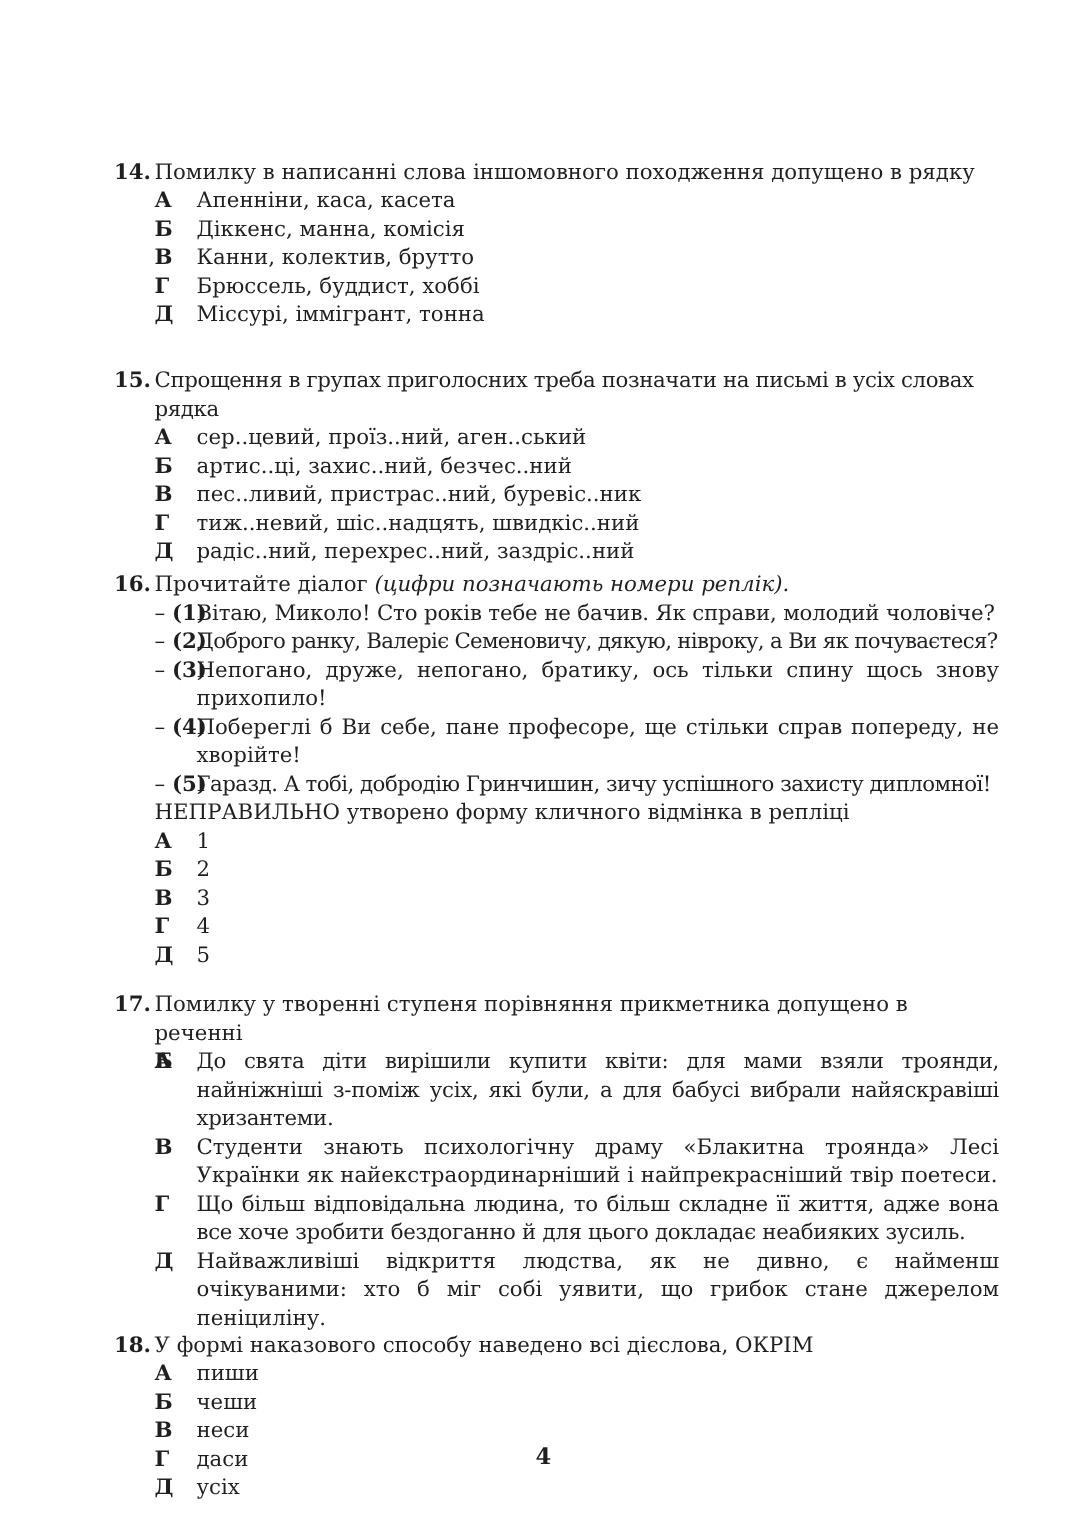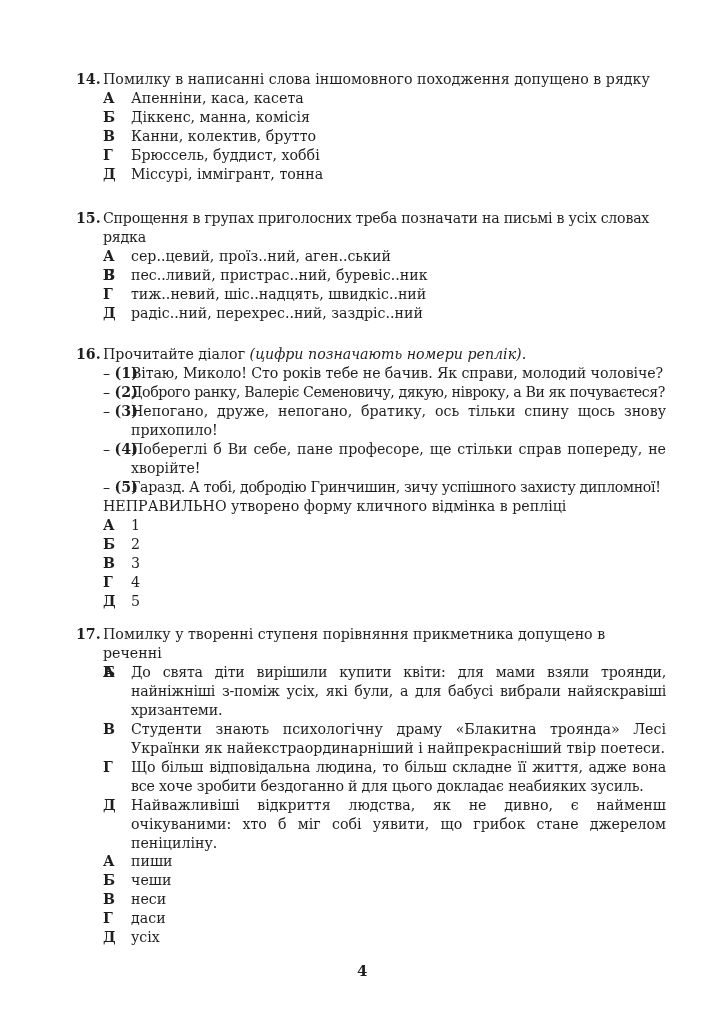--- a/index.html
+++ b/index.html
@@ -4,21 +4,21 @@
 <style>
   html, body { margin: 0; padding: 0; background: #ffffff; }
   body {
     width: 724px; height: 1024px; position: relative; overflow: hidden;
     font-family: "DejaVu Serif", "Liberation Serif", serif;
     color: #1f1f1f;
     font-size: 14.2px;
   }
   .page { position: absolute; left: 0; top: 0; width: 724px; height: 1024px; }
   .q { position: absolute; left: 76px; width: 590px; }
-  .q-head { position: relative; padding-left: 27px; line-height: 19px; }
+  .q-head { position: relative; padding-left: 27px; line-height: 19px; margin-top: 36px; }
   .q-num { position: absolute; left: 0; top: 0; font-weight: bold; }
   .q-text { display: block; }
   .q-text i { font-style: italic; }
   .opts { margin: 0; padding: 0; list-style: none; }
   .opt { position: relative; padding-left: 55px; line-height: 19px; text-align: justify; }
   .opt-letter { position: absolute; left: 27px; top: 0; font-weight: bold; }
   .dlg { position: relative; padding-left: 55px; line-height: 19px; text-align: justify; }
   .dlg-mark { position: absolute; left: 27px; top: 0; }
   .dlg-mark b { font-weight: bold; }
   .q16-after { padding-left: 27px; line-height: 19px; }
@@ -44,21 +44,21 @@
     </ul>
   </div>
 
   <div class="q" style="top:209px;">
     <div class="q-head">
       <span class="q-num">15.</span>
       <span class="q-text" style="letter-spacing:-0.25px;">Спрощення в групах приголосних треба позначати на письмі в усіх словах рядка</span>
     </div>
     <ul class="opts">
       <li class="opt"><span class="opt-letter">А</span><span>сер..цевий, проїз..ний, аген..ський</span></li>
-      <li class="opt"><span class="opt-letter">Б</span></li>
+      <li class="opt"><span class="opt-letter">Б</span><span>артис..ці, захис..ний, безчес..ний</span></li>
       <li class="opt"><span class="opt-letter">В</span><span>пес..ливий, пристрас..ний, буревіс..ник</span></li>
       <li class="opt"><span class="opt-letter">Г</span><span>тиж..невий, шіс..надцять, швидкіс..ний</span></li>
       <li class="opt"><span class="opt-letter">Д</span><span>радіс..ний, перехрес..ний, заздріс..ний</span></li>
     </ul>
   </div>
 
   <div class="q" style="top:345px;">
     <div class="q-head">
       <span class="q-num">16.</span>
       <span class="q-text"><span>Прочитайте діалог </span><i>(цифри позначають номери реплік).</i></span>
@@ -86,20 +86,24 @@
     <ul class="opts">
       <li class="opt justify"><span class="opt-letter">А</span></li>
       <li class="opt justify"><span class="opt-letter">Б</span><span style="letter-spacing:-0.2px;">До свята діти вирішили купити квіти: для мами взяли троянди, найніжніші з-поміж усіх, які були, а для бабусі вибрали найяскравіші хризантеми.</span></li>
       <li class="opt justify"><span class="opt-letter">В</span><span>Студенти знають психологічну драму «Блакитна троянда» Лесі Українки як найекстраординарніший і найпрекрасніший твір поетеси.</span></li>
       <li class="opt justify"><span class="opt-letter">Г</span><span style="letter-spacing:-0.2px;">Що більш відповідальна людина, то більш складне її життя, адже вона все хоче зробити бездоганно й для цього докладає неабияких зусиль.</span></li>
       <li class="opt justify"><span class="opt-letter">Д</span><span>Найважливіші відкриття людства, як не дивно, є найменш очікуваними: хто б міг собі уявити, що грибок стане джерелом пеніциліну.</span></li>
     </ul>
   </div>
 
   <div class="q" style="top:852px;">
+    <div class="q-head">
+      <span class="q-num">18.</span>
+      <span class="q-text">У формі наказового способу наведено всі дієслова, ОКРІМ</span>
+    </div>
     <ul class="opts">
       <li class="opt"><span class="opt-letter">А</span><span>пиши</span></li>
       <li class="opt"><span class="opt-letter">Б</span><span>чеши</span></li>
       <li class="opt"><span class="opt-letter">В</span><span>неси</span></li>
       <li class="opt"><span class="opt-letter">Г</span><span>даси</span></li>
       <li class="opt"><span class="opt-letter">Д</span><span>усіх</span></li>
     </ul>
   </div>
 
   <div class="pagenum">4</div>

